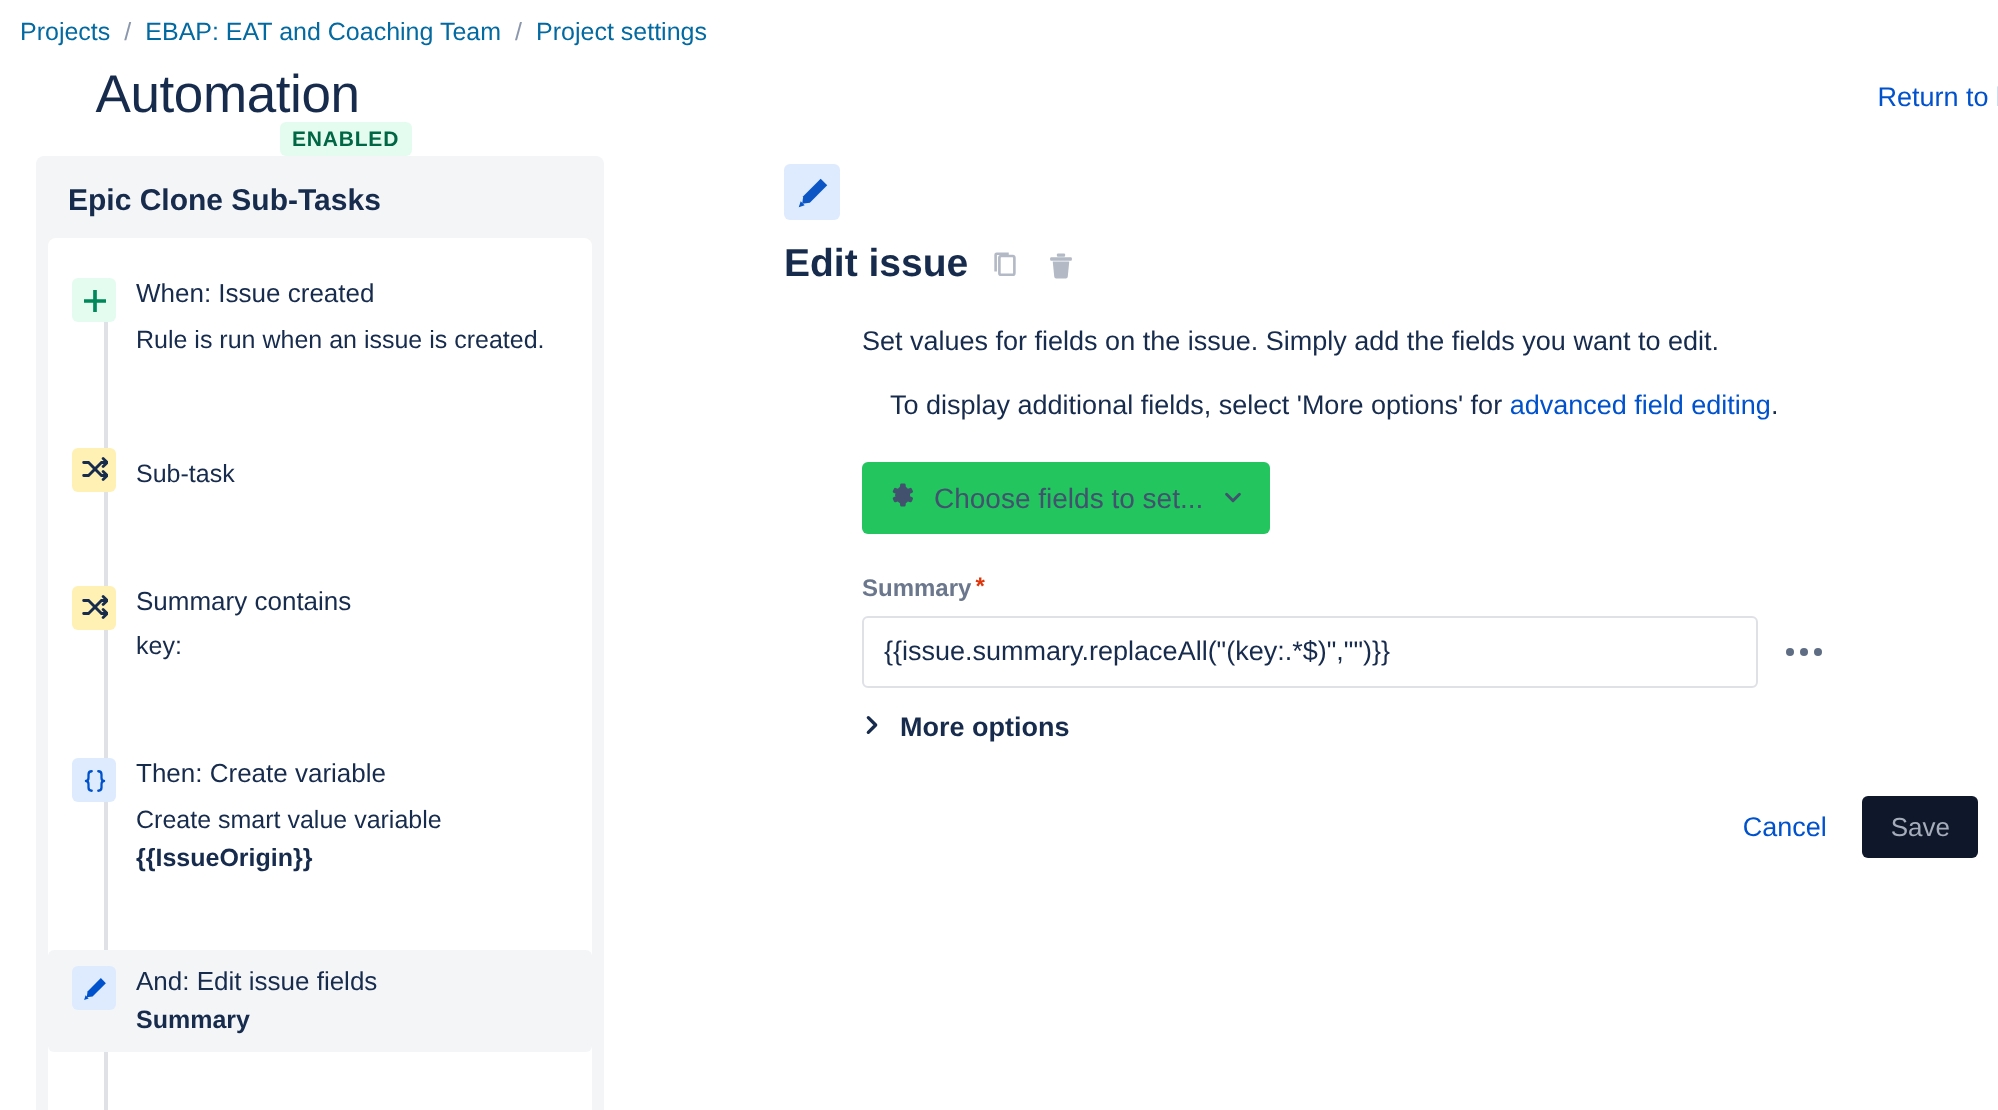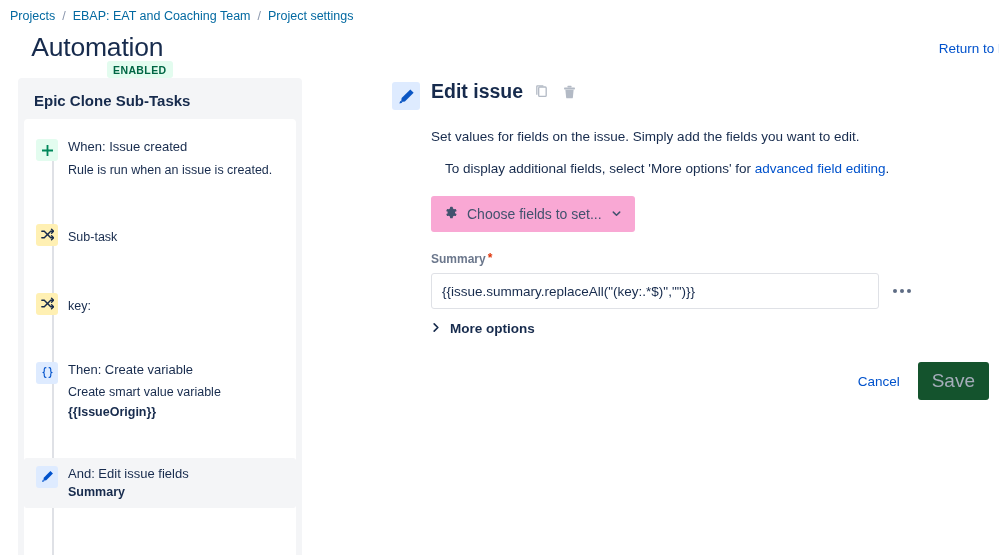--- a/index.html
+++ b/index.html
@@ -35,21 +35,21 @@
     flex-direction: column;
   }
   .page-title {
     font-size: 26.5px;
     font-weight: 500;
     color: #172B4D;
     letter-spacing: -0.2px;
     line-height: 1;
   }
   .status-badge {
-    margin-left: 85px;
+    margin-left: 118px;
     background: #E3FCEF;
     color: #006644;
     font-size: 10.5px;
     font-weight: bold;
     letter-spacing: 0.4px;
     padding: 3px 6px 2px 6px;
     border-radius: 3px;
     line-height: 1.2;
   }
   .return-link {
@@ -134,20 +134,21 @@
   
   .detail {
     position: absolute;
     left: 392px; top: 80px;
     width: 590px;
   }
   .detail-head {
     display: flex;
     align-items: flex-start;
     gap: 11px;
+    flex-direction: column;
   }
   .detail-icon {
     width: 28px; height: 28px;
     min-width: 28px;
     background: #DEEBFF;
     border-radius: 3px;
     display: flex;
     align-items: center;
     justify-content: center;
     margin-top: 2px;
@@ -177,21 +178,21 @@
   }
   .detail-desc.first { margin-top: 17px; }
   .detail-desc.second { margin-top: 12px; margin-left: 14px; }
   .link { color: #0052CC; text-decoration: none; }
 
   .choose-btn {
     margin-top: 18px;
     display: inline-flex;
     align-items: center;
     gap: 9px;
-    background: #f9a8d4;
+    background: #22c55e;
     border: none;
     border-radius: 3px;
     padding: 9px 13px 9px 12px;
     font-size: 14px;
     color: #42526E;
     font-family: "Liberation Sans", sans-serif;
     cursor: pointer;
   }
 
   .field-label {
@@ -252,24 +253,24 @@
   .btn-cancel {
     background: none; border: none;
     color: #0052CC;
     font-size: 13.5px;
     font-weight: 500;
     font-family: "Liberation Sans", sans-serif;
     padding: 7px 10px;
     cursor: pointer;
   }
   .btn-save {
-    background: #14532d;
+    background: #0f172a;
     border: none;
     color: #A5ADBA;
-    font-size: 19px;
+    font-size: 13px;
     font-weight: 500;
     font-family: "Liberation Sans", sans-serif;
     padding: 8px 14px;
     border-radius: 3px;
     cursor: default;
   }
 </style>
 </head>
 <body>
 
@@ -325,20 +326,21 @@
     <div class="rule-item">
       <div class="rule-icon condition">
         <svg width="13" height="13" viewBox="0 0 16 16" fill="none" stroke="#172B4D" stroke-width="1.7" stroke-linecap="round">
           <path d="M1 4h3l8 8h3"></path>
             <path d="M1 12h3l8-8h3"></path>
           <path d="M13 1.5L15.5 4 13 6.5"></path>
             <path d="M13 9.5L15.5 12 13 14.5"></path>
         </svg>
       </div>
       <div class="rule-text">
+        <div class="rule-label">Summary contains</div>
         <div class="rule-sub">key:</div>
       </div>
     </div>
 
     <div style="height:32px"></div>
 
     <div class="rule-item">
       <div class="rule-icon variable">
         <svg width="13" height="13" viewBox="0 0 16 16" fill="none" stroke="#0052CC" stroke-width="1.4" stroke-linecap="round" stroke-linejoin="round">
           <path d="M6 2c-1.6 0-2 .6-2 2v2c0 1.2-.6 2-1.6 2 1 0 1.6.8 1.6 2v2c0 1.4.4 2 2 2"></path>

